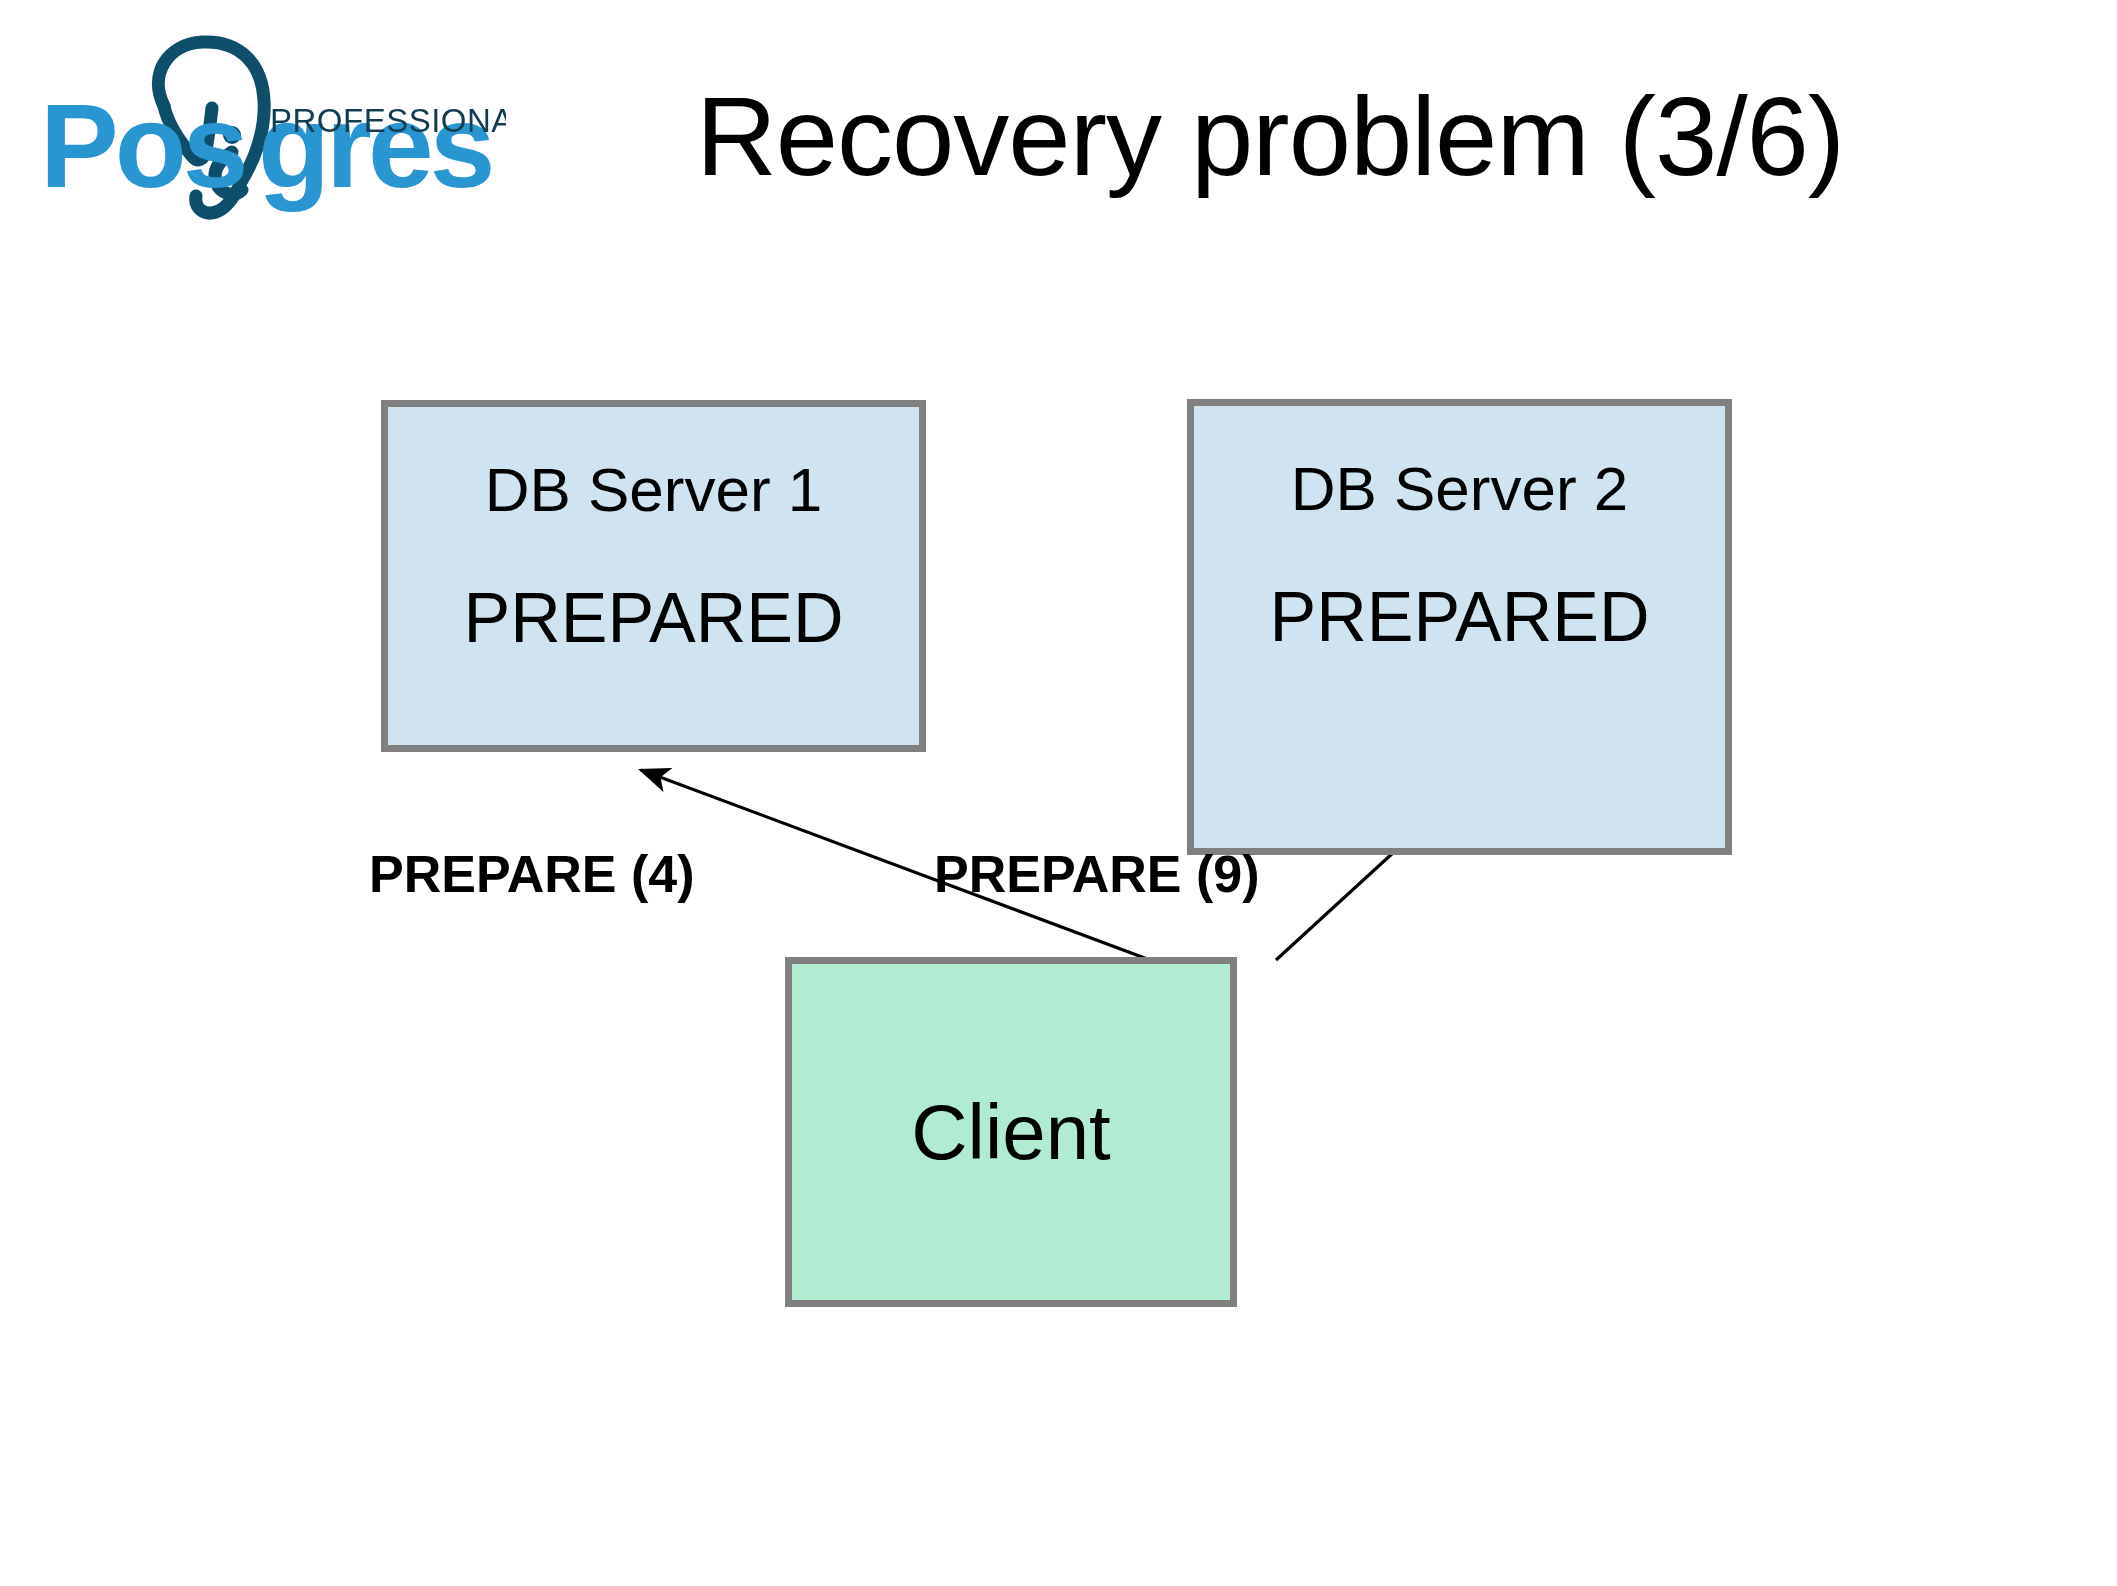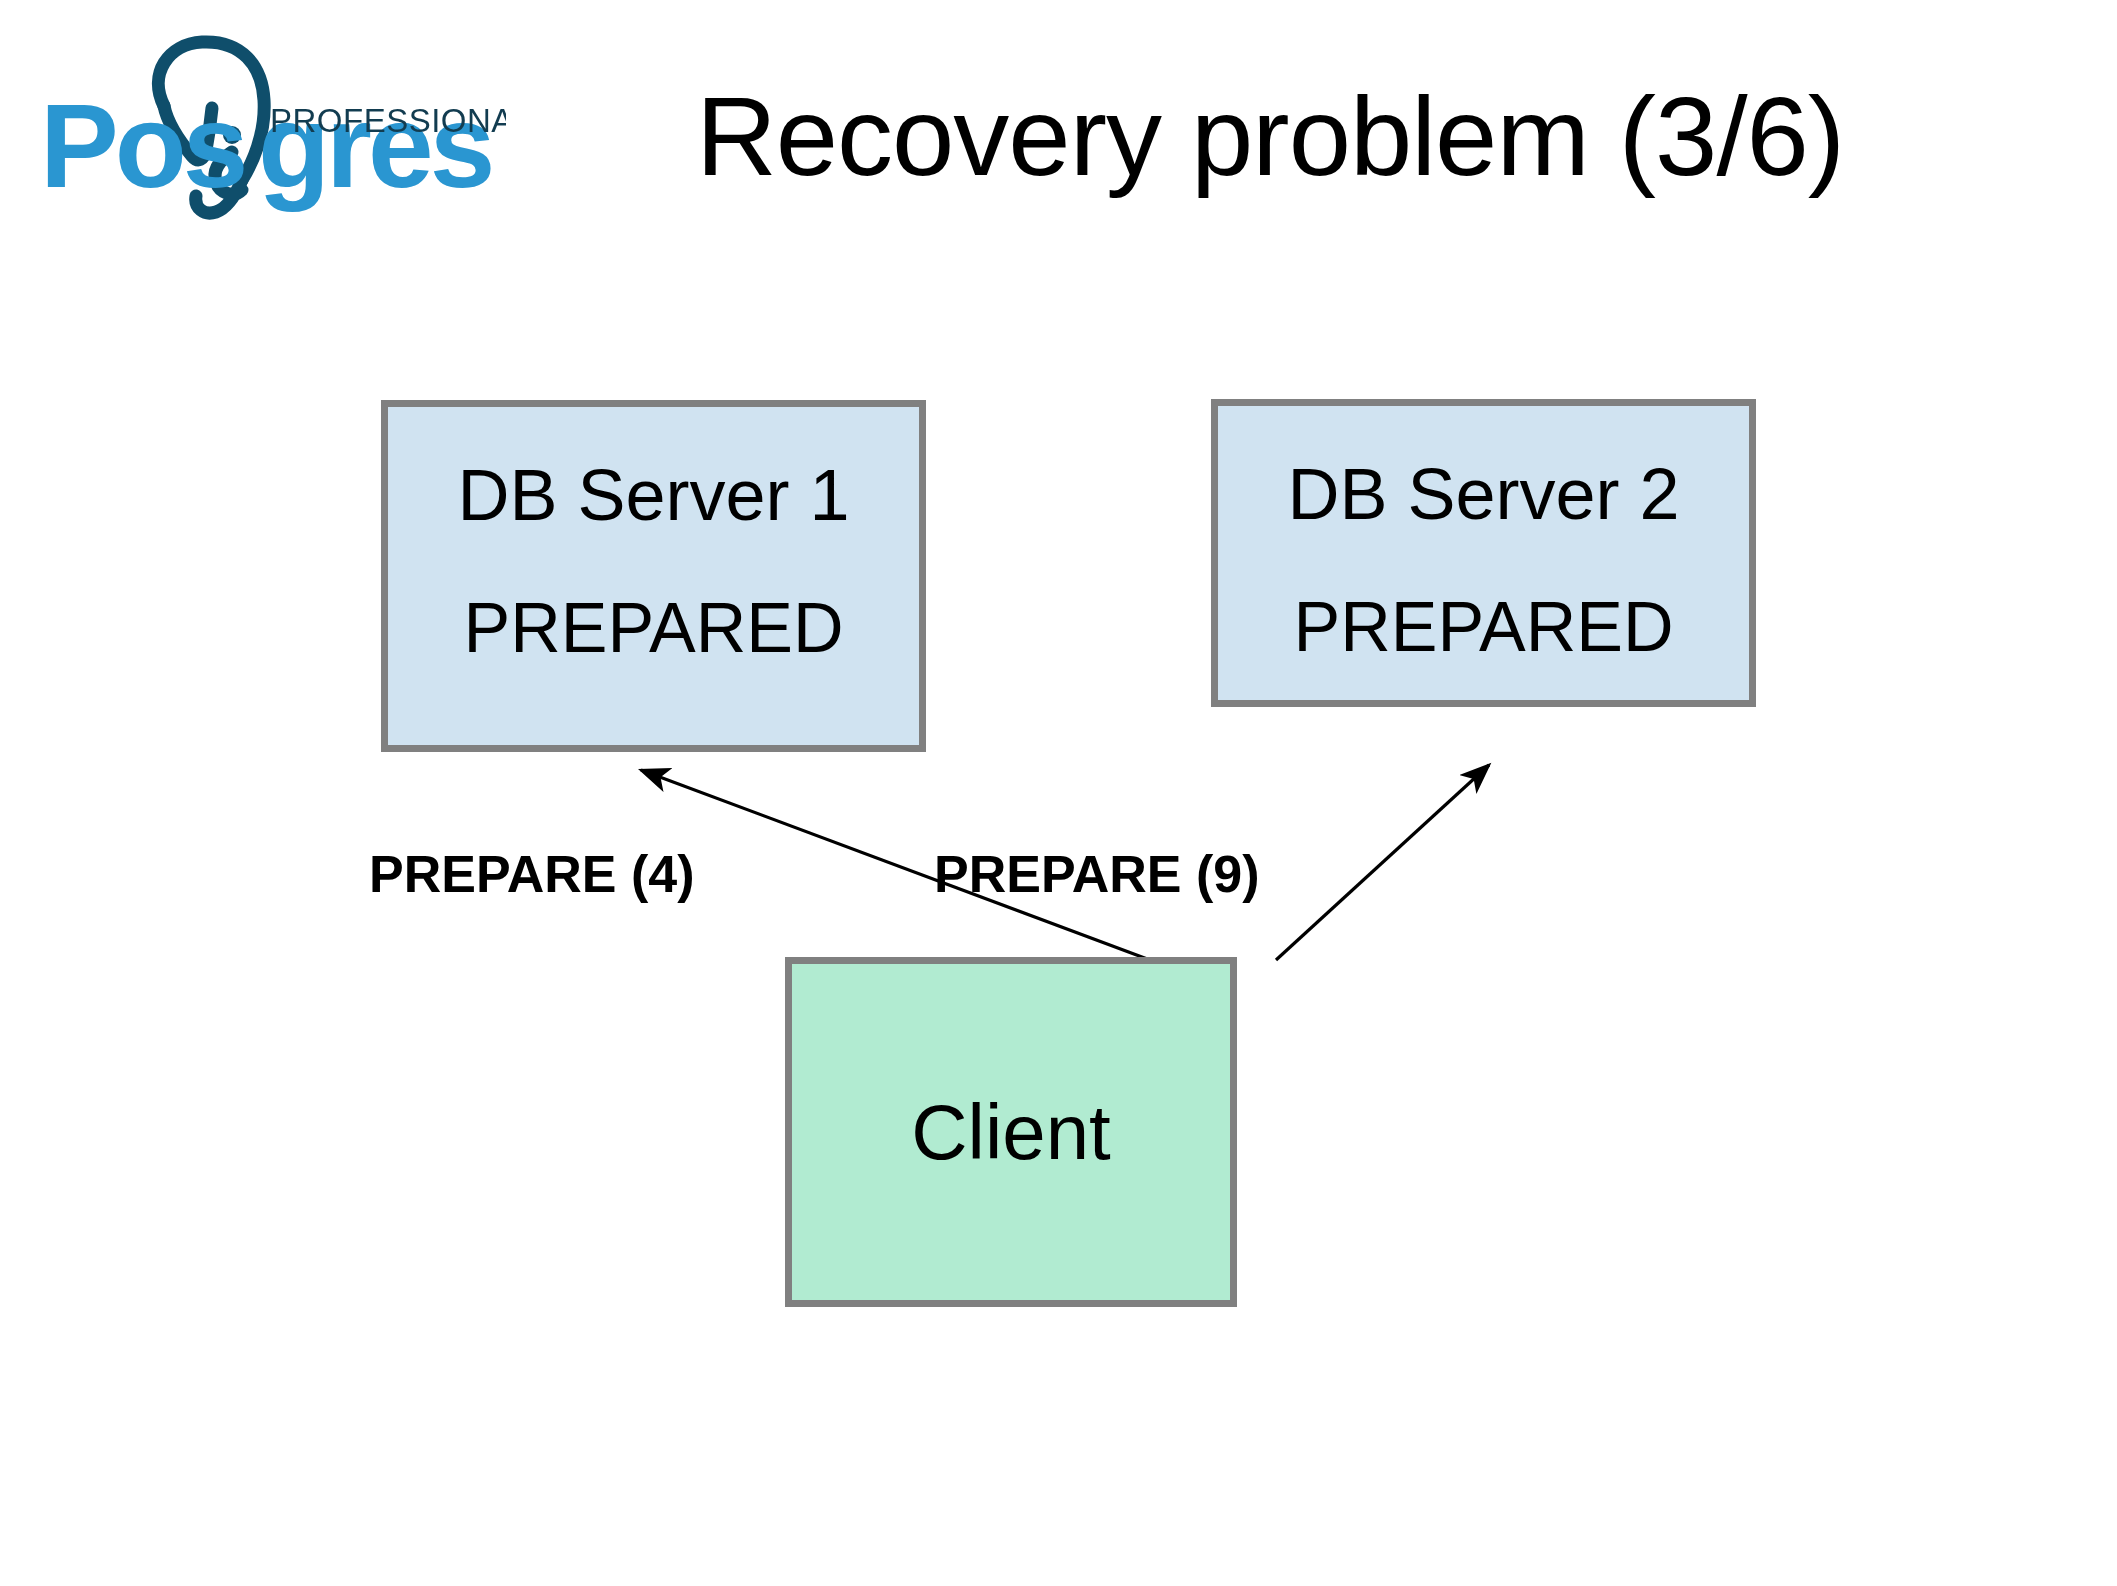--- a/index.html
+++ b/index.html
@@ -65,25 +65,25 @@
   }
   .node.server {
     background: #d0e3f1;
   }
   .node.client {
     background: #b1ebd1;
     justify-content: center;
   }
 
   #db-server-1 { left: 381px; top: 400px; width: 545px; height: 352px; }
-  #db-server-2 { left: 1187px; top: 399px; width: 545px; height: 308px; margin-left: 24px; }
+  #db-server-2 { left: 1187px; top: 399px; width: 545px; height: 456px; }
   #client-node { left: 785px; top: 957px; width: 452px; height: 350px; }
 
   .node-title {
-    font-size: 72px;
+    font-size: 62px;
     color: #000000;
     line-height: 1;
     margin-top: 52px;
     white-space: nowrap;
   }
   .node-sub {
     font-size: 70px;
     color: #000000;
     line-height: 1;
     margin-top: 62px;

